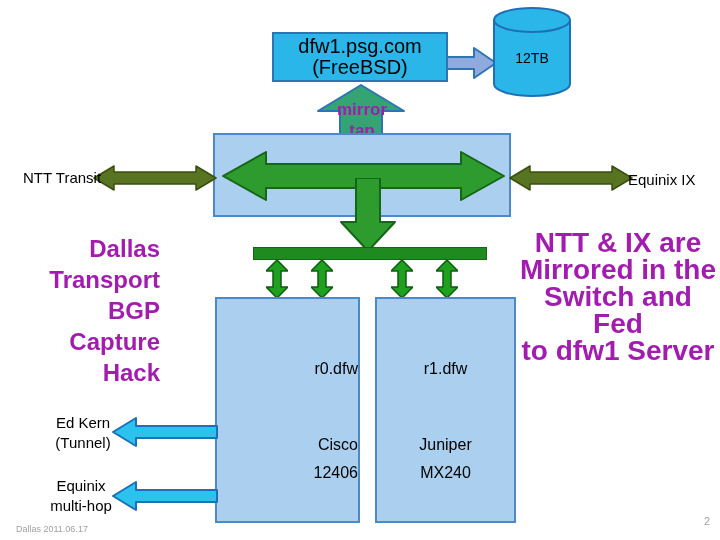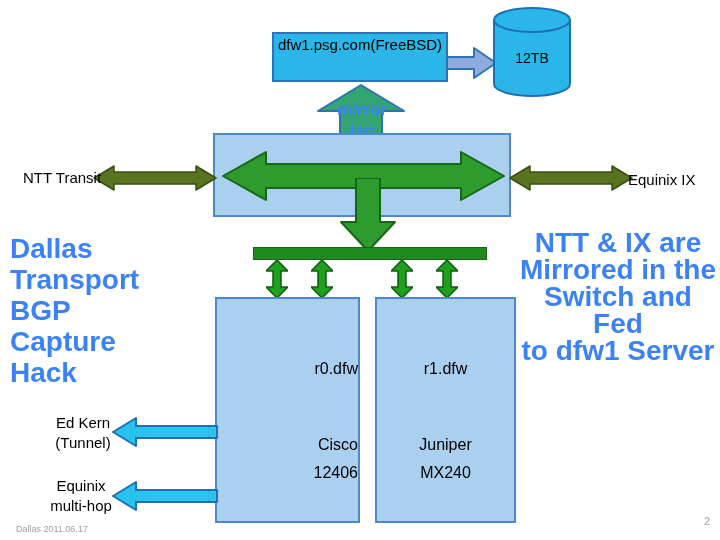--- a/index.html
+++ b/index.html
@@ -5,36 +5,36 @@
   html,body{margin:0;padding:0;background:#ffffff;}
   .slide{
     position:relative;width:720px;height:540px;background:#ffffff;overflow:hidden;
     font-family:"Liberation Sans", sans-serif;color:#000;
   }
   .node-box{
     position:absolute;text-align:center;box-sizing:border-box;
   }
   .cyan-box{
     background:#2ab6e8;border:2px solid #2d74b5;
-    display:flex;flex-direction:row;justify-content:center;
-    font-size:15px;line-height:21px;
+    display:flex;flex-direction:column;justify-content:center;
+    font-size:20px;line-height:21px;
   }
   .blue-box{
     background:#abcfee;border:2px solid #4d88c8;
   }
   .router-text{font-size:16px;line-height:20px;}
   .router-name{margin-top:60px;}
   .router-vendor{margin-top:56px;}
   .router-model{margin-top:8px;}
   .label{position:absolute;font-size:15px;color:#000;white-space:nowrap;}
   .label-center{text-align:center;white-space:normal;line-height:20px;}
-  .magenta{color:#3b82f6;font-weight:bold;}
+  .magenta{color:#a21caf;font-weight:bold;}
   .left-title{
-    position:absolute;left:10px;top:233px;width:150px;text-align:left;
-    font-size:28px;line-height:31px;
+    position:absolute;left:10px;top:233px;width:150px;text-align:right;
+    font-size:24px;line-height:31px;
   }
   .right-note{
     position:absolute;left:518px;top:229px;width:200px;text-align:center;
     font-size:28px;line-height:27px;
   }
   .mirror-text{
     position:absolute;left:322px;top:99px;width:80px;text-align:center;
     font-size:17px;line-height:21px;
   }
   .green-bar{

